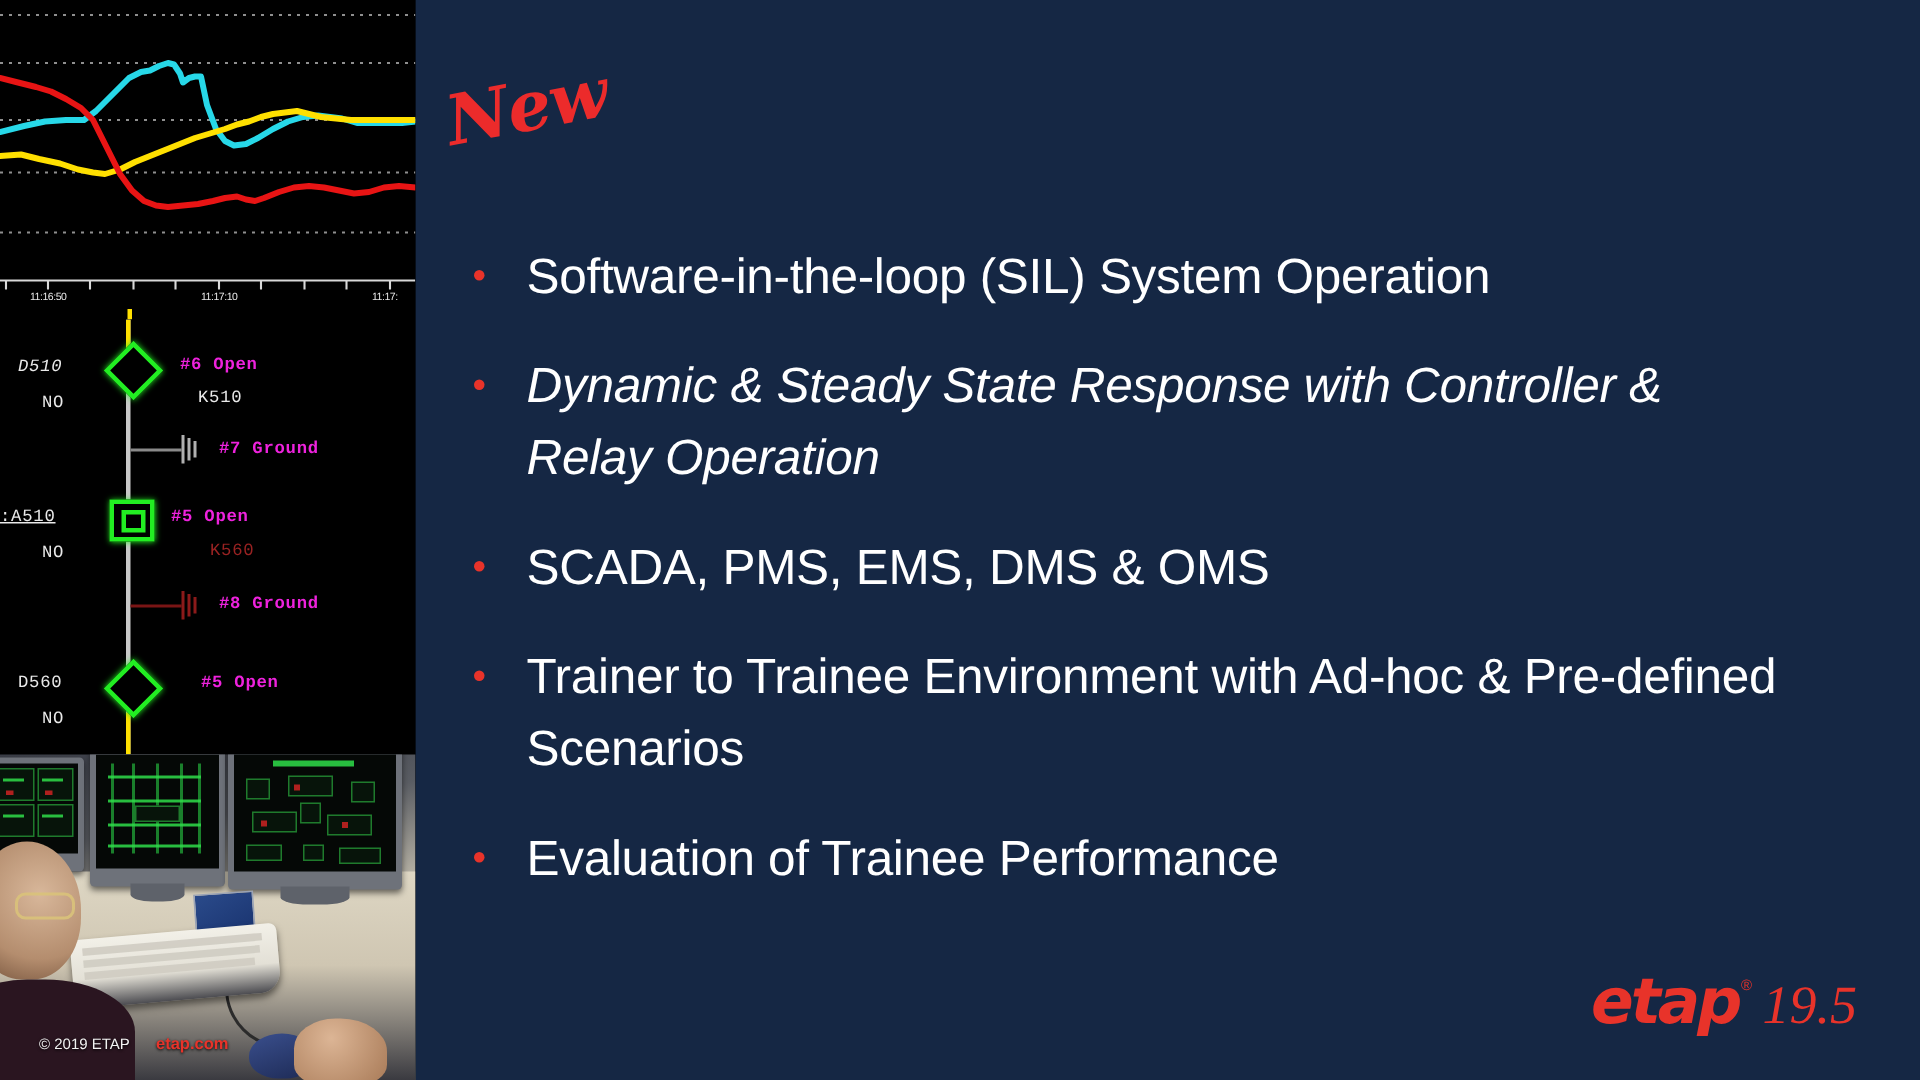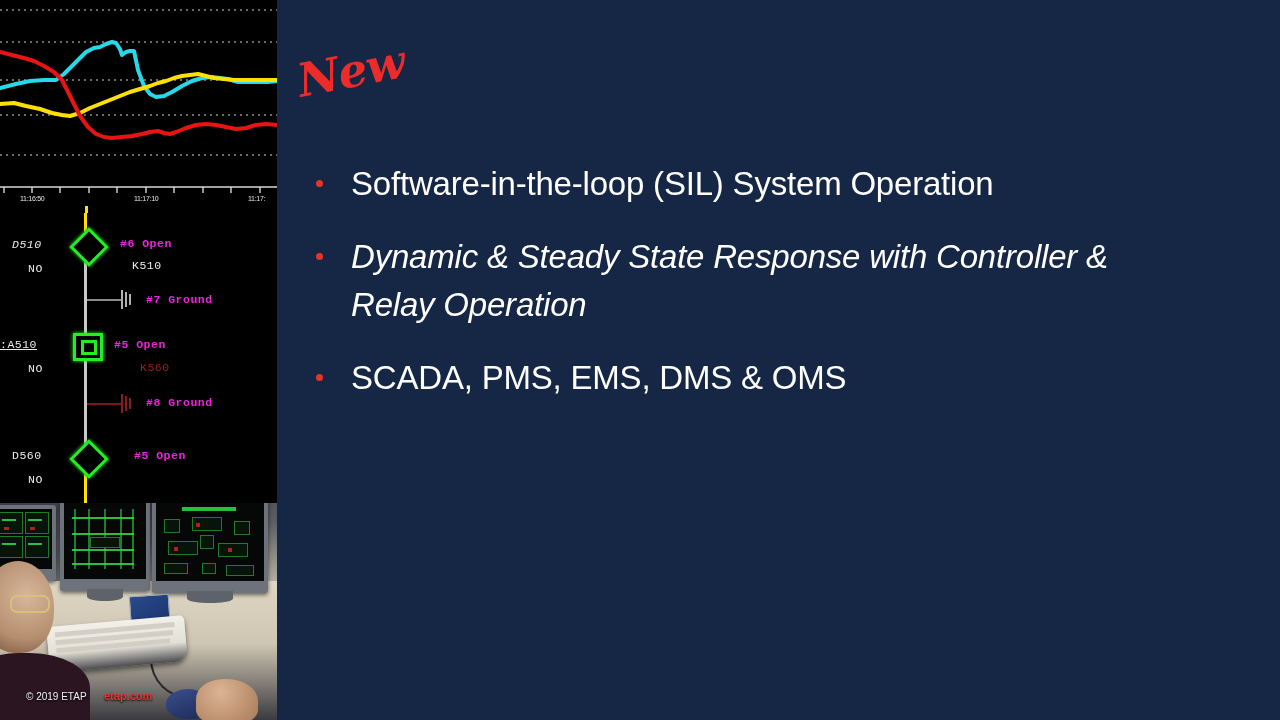--- a/index.html
+++ b/index.html
@@ -455,16 +455,29 @@
       <span class="btext">Software-in-the-loop (SIL) System Operation</span>
     </div>
     <div class="bullet wrap2">
       <span class="dot"></span>
       <span class="btext">Dynamic &amp; Steady State Response with Controller &amp; Relay Operation</span>
     </div>
     <div class="bullet">
       <span class="dot"></span>
       <span class="btext">SCADA, PMS, EMS, DMS &amp; OMS</span>
     </div>
+    <div class="bullet wrap4">
+      <span class="dot"></span>
+      <span class="btext">Trainer to Trainee Environment with Ad-hoc &amp; Pre-defined Scenarios</span>
+    </div>
+    <div class="bullet">
+      <span class="dot"></span>
+      <span class="btext">Evaluation of Trainee Performance</span>
+    </div>
   </div>
 
+  <div class="brand">
+    <span class="etap">etap</span>
+    <span class="tm">®</span>
+    <span class="ver">19.5</span>
+  </div>
 
 </div>
 
 </body></html>

